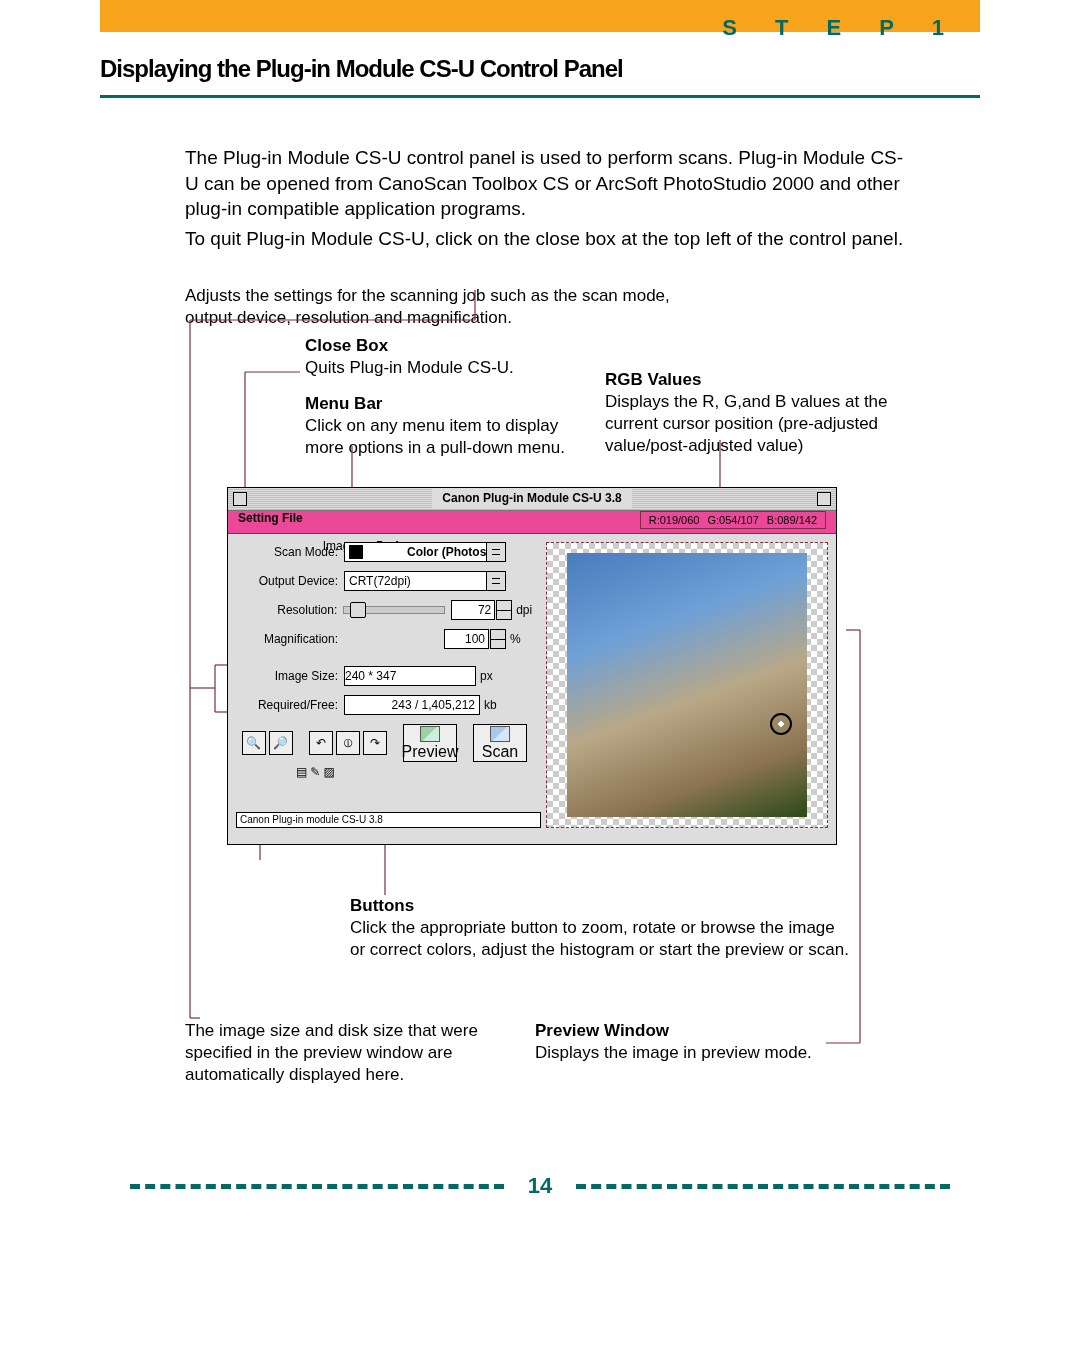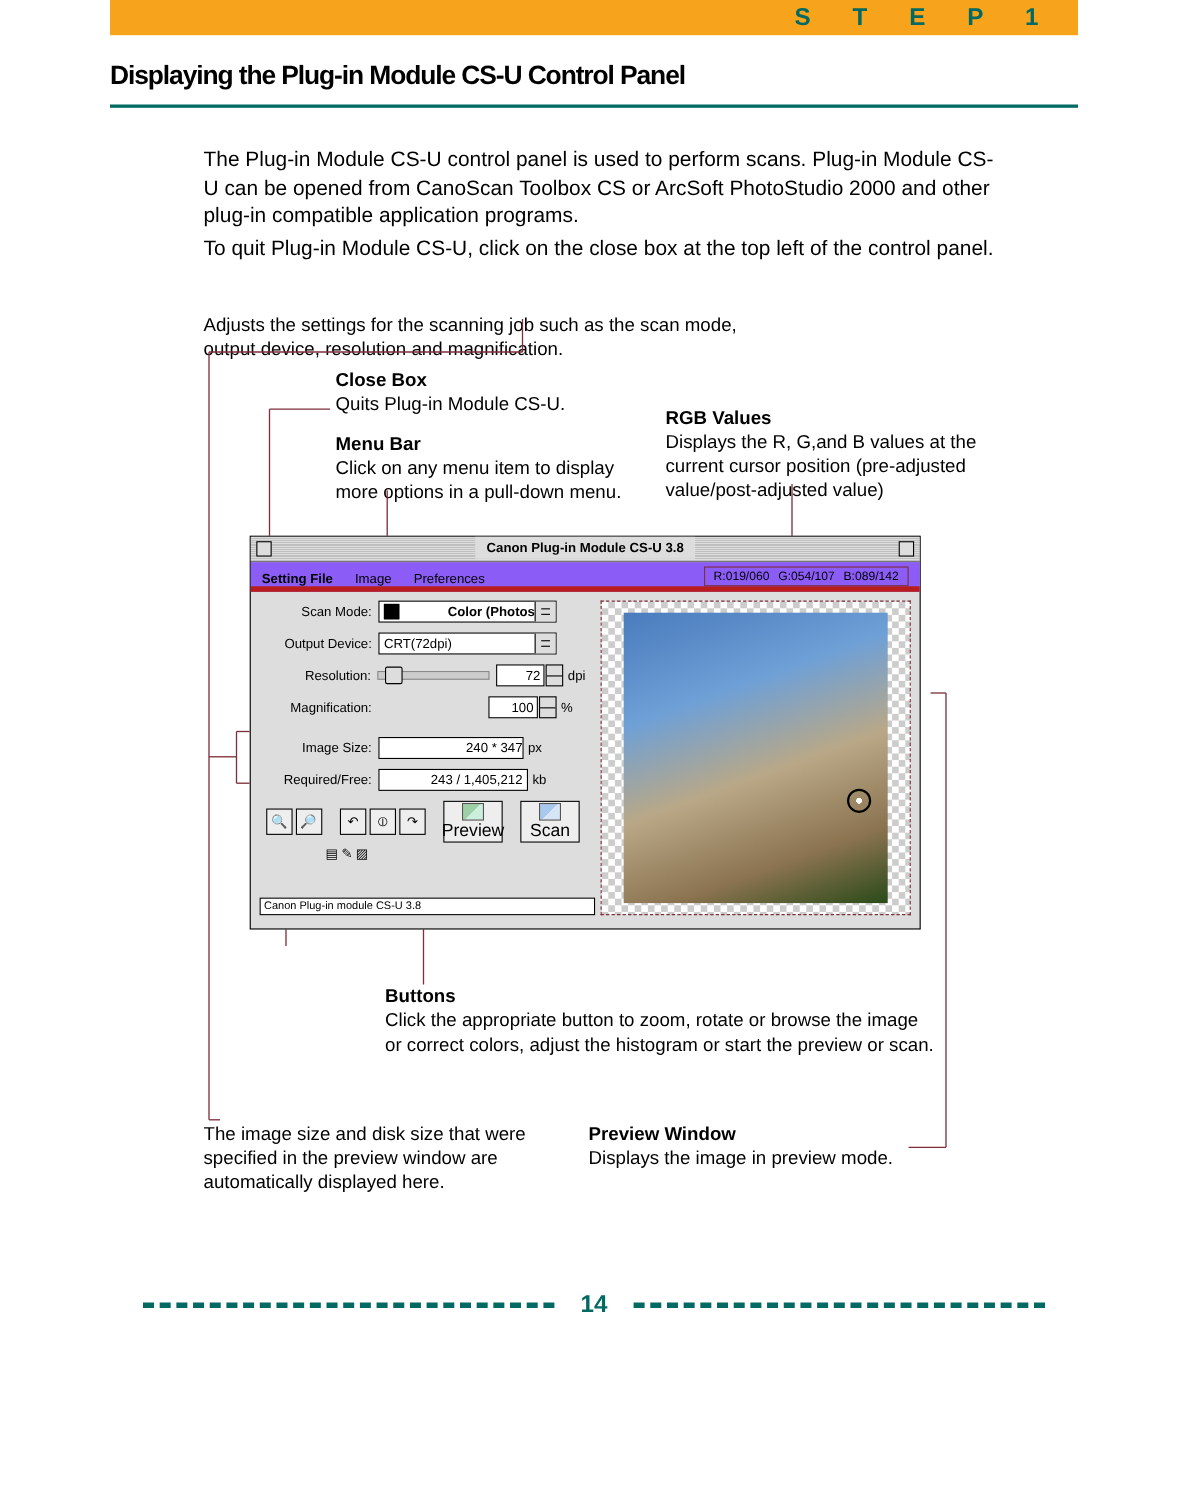--- a/index.html
+++ b/index.html
@@ -18,42 +18,42 @@
   .top-orange {
     position: absolute;
     top: 0;
     left: 100px;
     width: 880px;
     height: 32px;
     background: #f7a31c;
   }
   .step {
     position: absolute;
-    top: 3px;
+    top: 15px;
     right: 120px;
     color: #026a63;
     font-weight: bold;
     letter-spacing: 16px;
     font-size: 22px;
   }
   .title {
     position: absolute;
     top: 55px;
     left: 100px;
     width: 880px;
     font-size: 24px;
     font-weight: 800;
     color: #000;
     border-bottom: 3px solid #026a63;
     padding-bottom: 12px;
     letter-spacing: -1px;
   }
   .body {
     position: absolute;
-    top: 133px;
+    top: 145px;
     left: 185px;
     width: 720px;
     font-size: 19px;
     line-height: 1.35;
   }
   .body p { margin: 0 0 4px 0; }
   .caption-top {
     position: absolute;
     top: 285px;
     left: 185px;
@@ -164,23 +164,23 @@
   .panel .titlebar .ttext {
     display: inline-block;
     background: #ddd;
     padding: 3px 10px 3px 10px;
     font-weight: bold;
     font-size: 12px;
   }
   .panel .menubar {
     display: flex;
     height: 22px;
-    align-items: flex-end;
-    border-bottom: 5px solid #b91c1c;
-    background: #8b5cf6;
+    align-items: flex-start;
+    border-bottom: 1px solid #b91c1c;
+    background: #ec4899;
   }
   .panel .menubar .mitem {
     padding: 0 10px;
     font-weight: bold;
     font-size: 12px;
   }
   .panel .menubar .mitem.norm { font-weight: normal; margin-top: 28px; }
   .panel .menubar .rgb {
     margin-left: auto;
     display: flex;
@@ -269,21 +269,21 @@
     background:
       linear-gradient(#000,#000) center 8.5px / 100% 1px no-repeat,
       #ddd;
     margin-left: 1px;
   }
   .panel .row .unit { margin-left: 4px; width: 22px; }
   .panel .row .cbox {
     border: 1px solid #000;
     background: #fff;
     width: 130px; height: 18px;
-    text-align: right;
+    text-align: left;
     line-height: 18px;
   }
   .panel .toolbar {
     display: flex;
     gap: 3px;
     margin-top: 4px;
     padding-left: 6px;
     align-items: center;
     flex-wrap: wrap;
     width: 290px;

